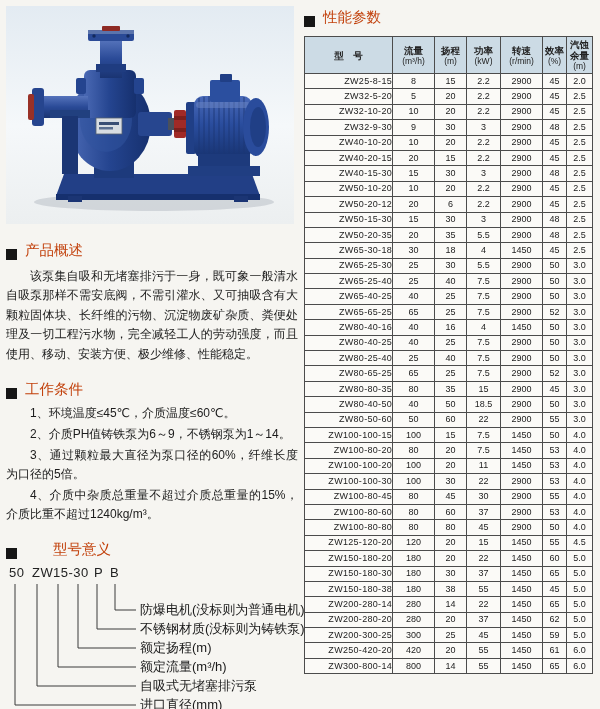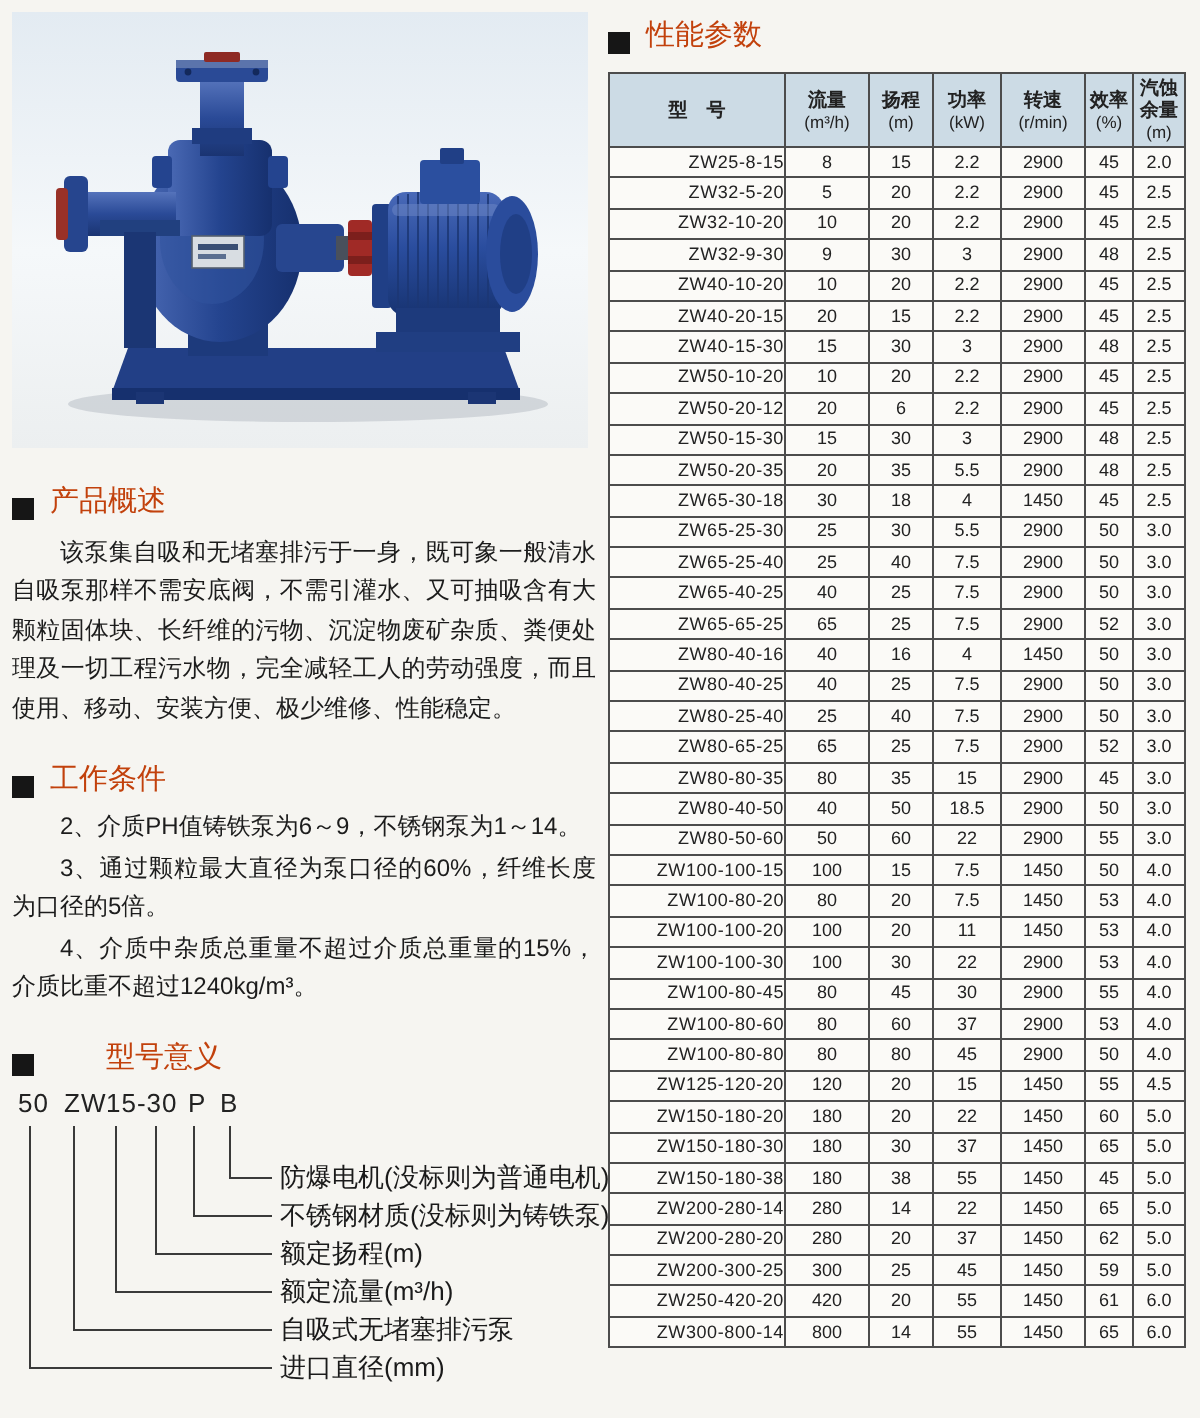--- a/index.html
+++ b/index.html
@@ -138,20 +138,21 @@
       <span class="bullet"></span>
       <span>产品概述</span>
     </div>
     <p class="overview-body">该泵集自吸和无堵塞排污于一身，既可象一般清水自吸泵那样不需安底阀，不需引灌水、又可抽吸含有大颗粒固体块、长纤维的污物、沉淀物废矿杂质、粪便处理及一切工程污水物，完全减轻工人的劳动强度，而且使用、移动、安装方便、极少维修、性能稳定。</p>
 
     <div class="section-header conditions-header">
       <span class="bullet"></span>
       <span>工作条件</span>
     </div>
     <div class="conditions-list">
+        <p class="cond-item">1、环境温度≤45℃，介质温度≤60℃。</p>
         <p class="cond-item">2、介质PH值铸铁泵为6～9，不锈钢泵为1～14。</p>
         <p class="cond-item">3、通过颗粒最大直径为泵口径的60%，纤维长度为口径的5倍。</p>
         <p class="cond-item">4、介质中杂质总重量不超过介质总重量的15%，介质比重不超过1240kg/m³。</p>
       </div>
 
     <div class="section-header model-header">
       <span class="bullet"></span>
       <span>型号意义</span>
     </div>
     <div class="model-diagram">

